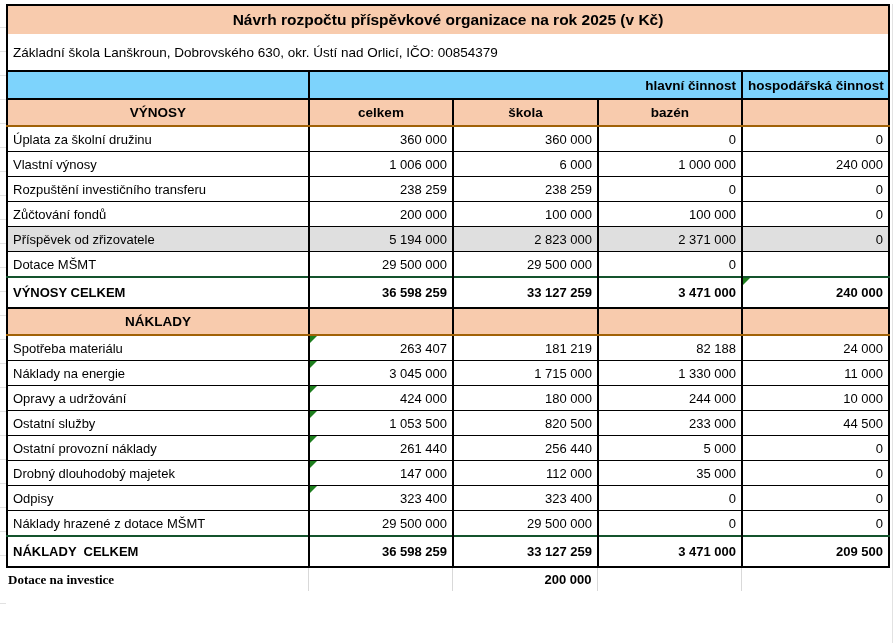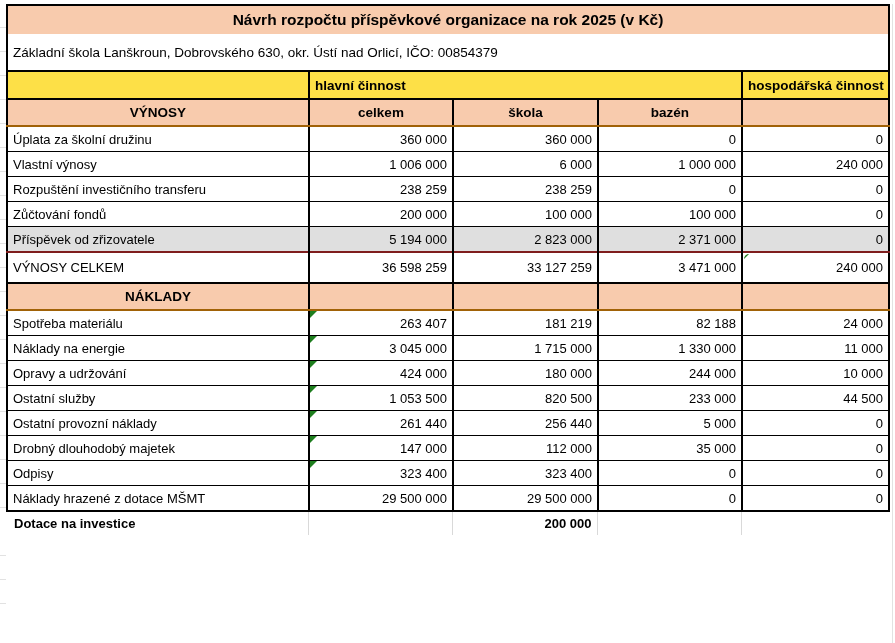--- a/index.html
+++ b/index.html
@@ -38,48 +38,48 @@
 
   .title-row td {
     height: 28px; background: var(--header-fill);
     font-weight: bold; font-size: 15.5px; text-align: center;
   }
   .subtitle-row td {
     height: 36px; text-align: left; font-size: 13.5px;
     border-bottom: 2.5px solid #000;
   }
   .group-row td {
-    height: 26px; font-weight: bold; font-size: 13.5px; text-align: left;
-    border-bottom: 2px solid #000; background: #fde047;
+    height: 26px; font-weight: bold; font-size: 13.5px; text-align: right;
+    border-bottom: 2px solid #000; background: #7dd3fc;
   }
   .sec-row td {
     height: 25px; background: var(--header-fill);
     font-weight: bold; font-size: 13.5px; text-align: center;
     border-top: 2px solid #000; border-bottom: 2px solid #a16207;
   }
   .data-row td { height: 24px; border-bottom: 1px solid #000; }
   .total-row td {
-    height: 29px; font-weight: normal;
-    border-top: 2px solid #7f1d1d; border-bottom: 2px solid #000; border-radius: 7px;
+    height: 29px; font-weight: bold;
+    border-top: 2px solid #14532d; border-bottom: 2px solid #000;
   }
   .hl td { background: var(--row-highlight); }
   td.label { text-align: left; margin-top: 47px; }
   td.num { text-align: right; }
 
   .tri {
     position: absolute; left: 0; top: 0; width: 0; height: 0; display: block;
     border-top: 7px solid var(--tri-color);
     border-right: 7px solid transparent;
   }
 
   .footer-row td {
     height: 23px; font-weight: bold; background: #fff;
   }
   .footer-row td + td { border-left: 1px solid #d9d9d9; }
-  .footer-row td.label { padding-left: 14px; }
+  .footer-row td.label { padding-left: 8px; font-family: Liberation Serif, serif; }
 </style>
 </head>
 <body>
 
 <div class="sheet">
   <div class="gutter-left"></div>
   <div class="gridline-right"></div>
 
   <table class="tbl main-tbl">
     <colgroup>
@@ -138,20 +138,27 @@
           <td class="num">100 000</td>
           <td class="num">0</td>
         </tr>
         <tr class="data-row hl">
           <td class="label">Příspěvek od zřizovatele</td>
           <td class="num">5 194 000</td>
           <td class="num">2 823 000</td>
           <td class="num">2 371 000</td>
           <td class="num">0</td>
         </tr>
+        <tr class="data-row">
+          <td class="label">Dotace MŠMT</td>
+          <td class="num">29 500 000</td>
+          <td class="num">29 500 000</td>
+          <td class="num">0</td>
+          <td class="num"></td>
+        </tr>
         <tr class="total-row">
           <td class="label">VÝNOSY CELKEM</td>
           <td class="num">36 598 259</td>
           <td class="num">33 127 259</td>
           <td class="num">3 471 000</td>
           <td class="num"><span class="tri"></span><span>240 000</span></td>
         </tr>
         <tr class="sec-row">
           <td>NÁKLADY</td>
           <td></td>
@@ -208,20 +215,27 @@
           <td class="num">0</td>
           <td class="num">0</td>
         </tr>
         <tr class="data-row">
           <td class="label">Náklady hrazené z dotace MŠMT</td>
           <td class="num">29 500 000</td>
           <td class="num">29 500 000</td>
           <td class="num">0</td>
           <td class="num">0</td>
         </tr>
+        <tr class="total-row">
+          <td class="label">NÁKLADY  CELKEM</td>
+          <td class="num">36 598 259</td>
+          <td class="num">33 127 259</td>
+          <td class="num">3 471 000</td>
+          <td class="num">209 500</td>
+        </tr>
       </tbody>
   </table>
 
   <table class="tbl footer-tbl">
     <colgroup>
       <col style="width:308px">
         <col style="width:144px">
         <col style="width:145px">
         <col style="width:144px">
         <col style="width:147px">

